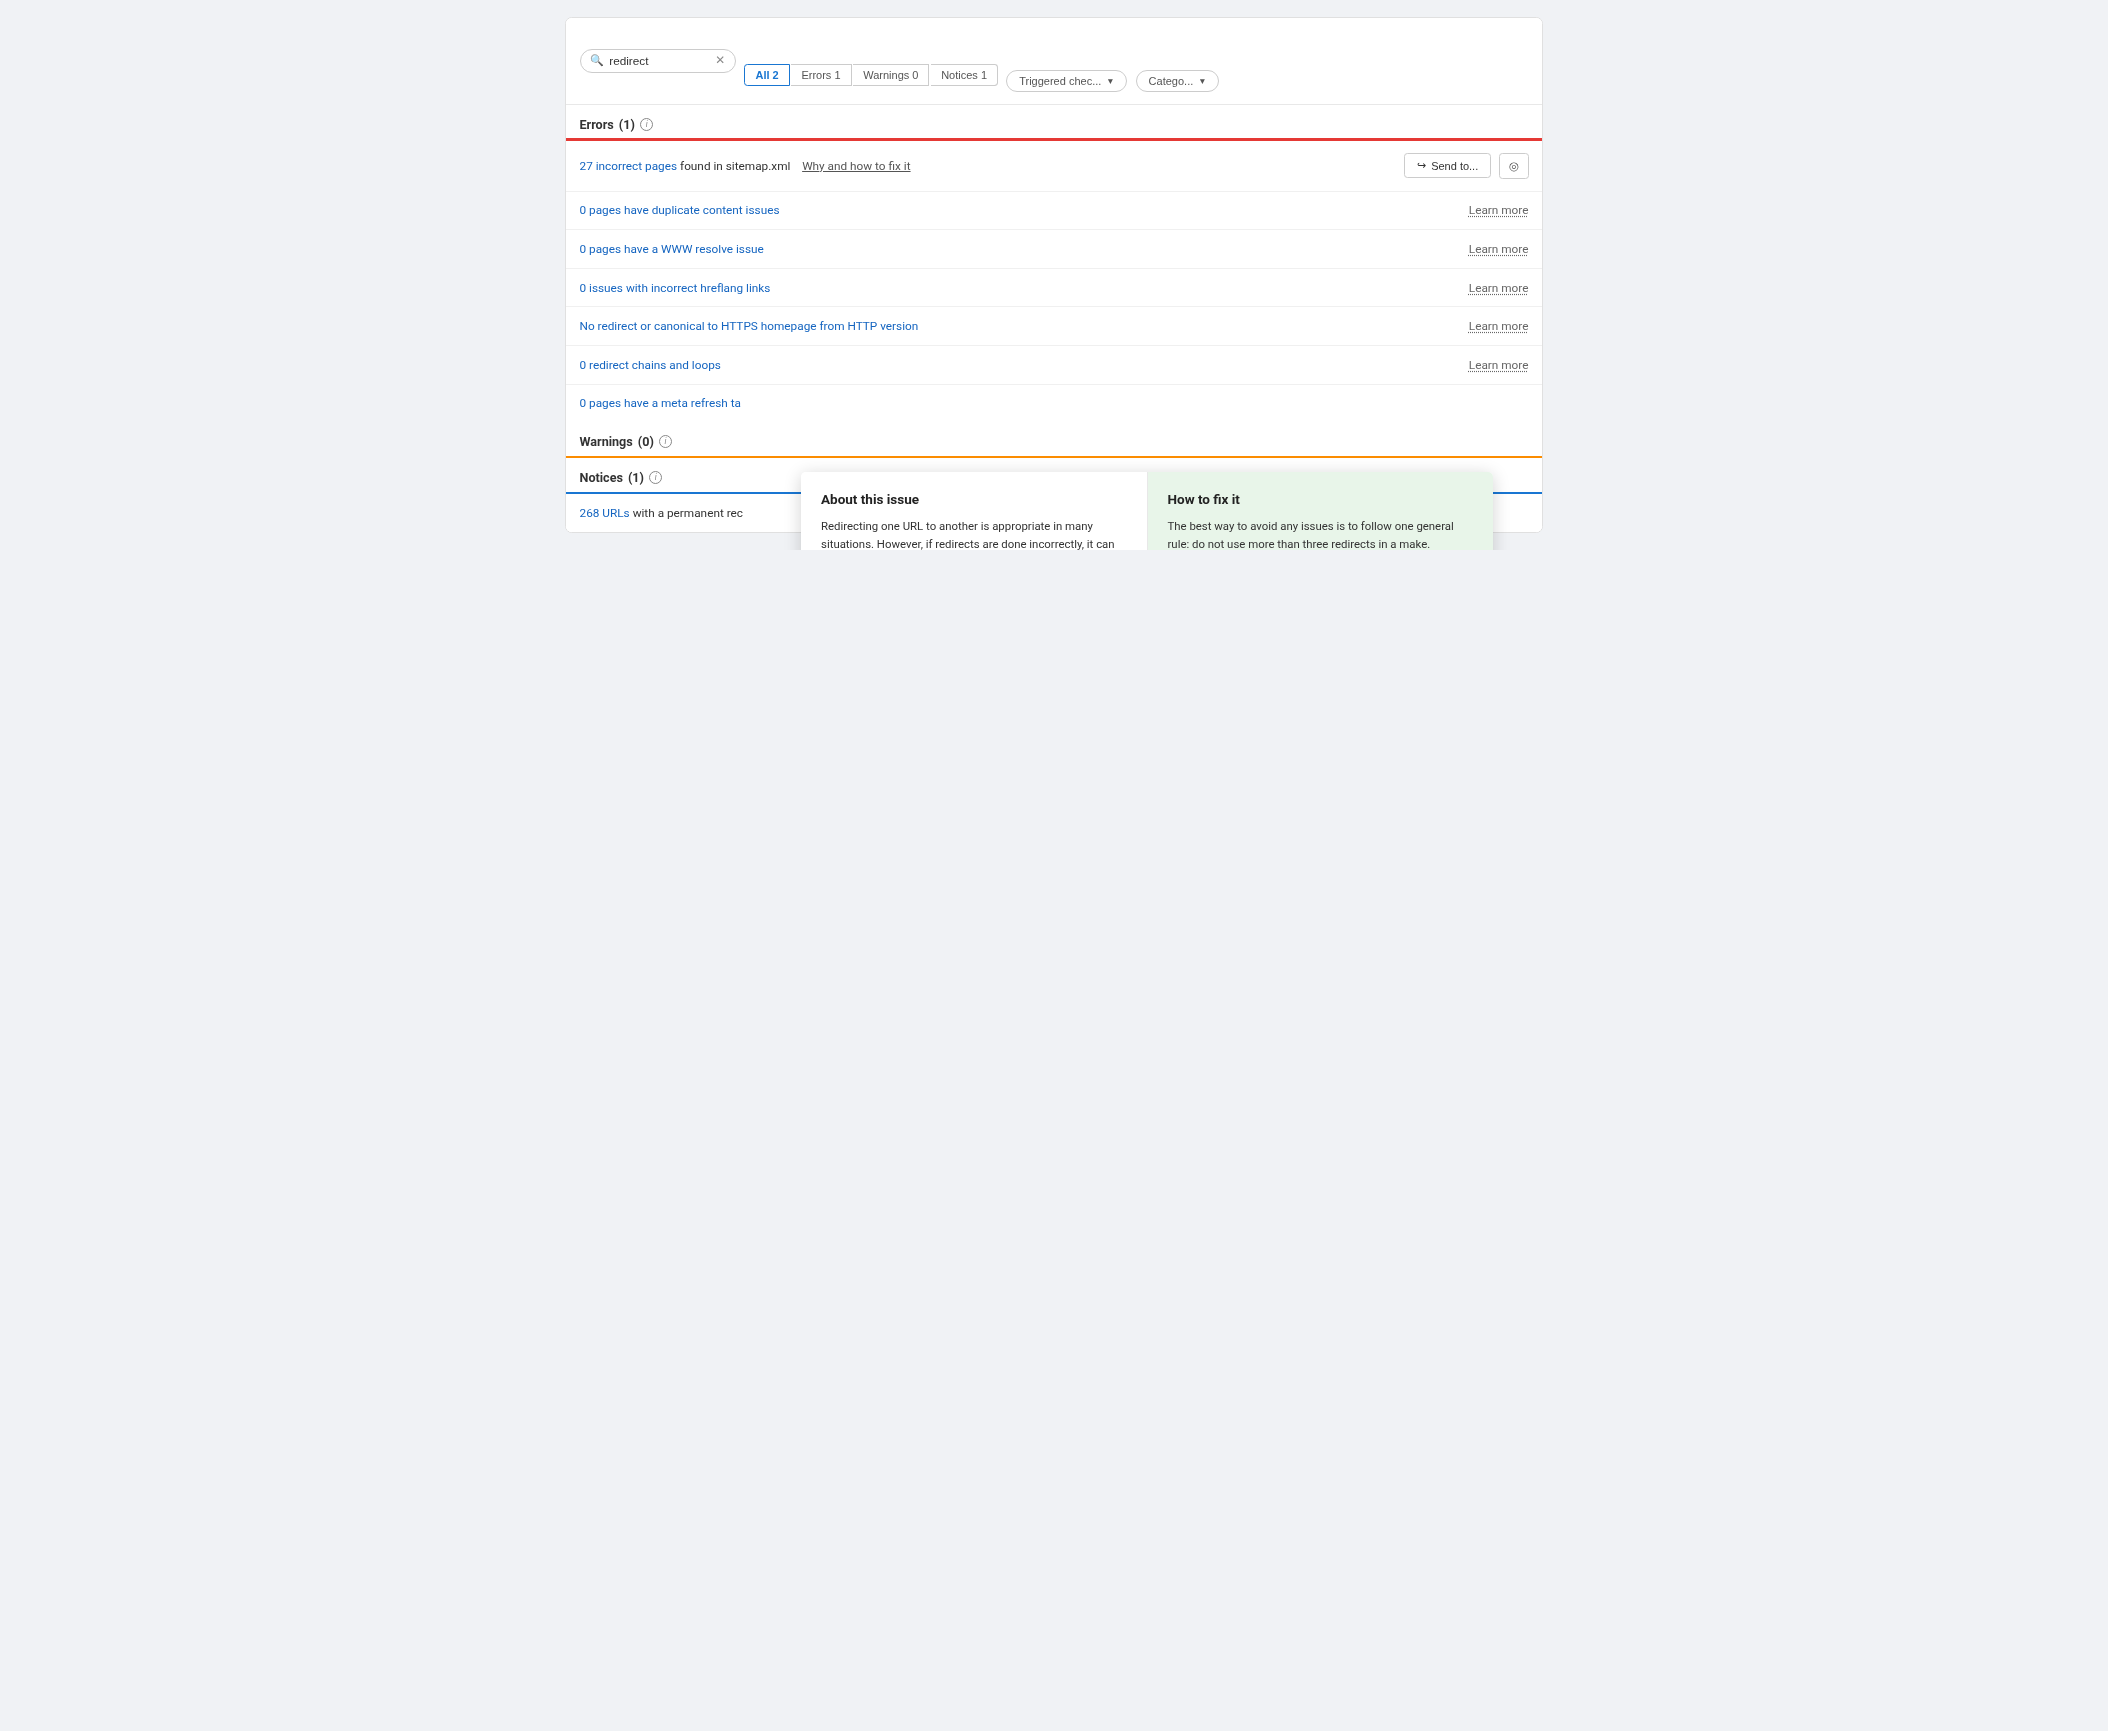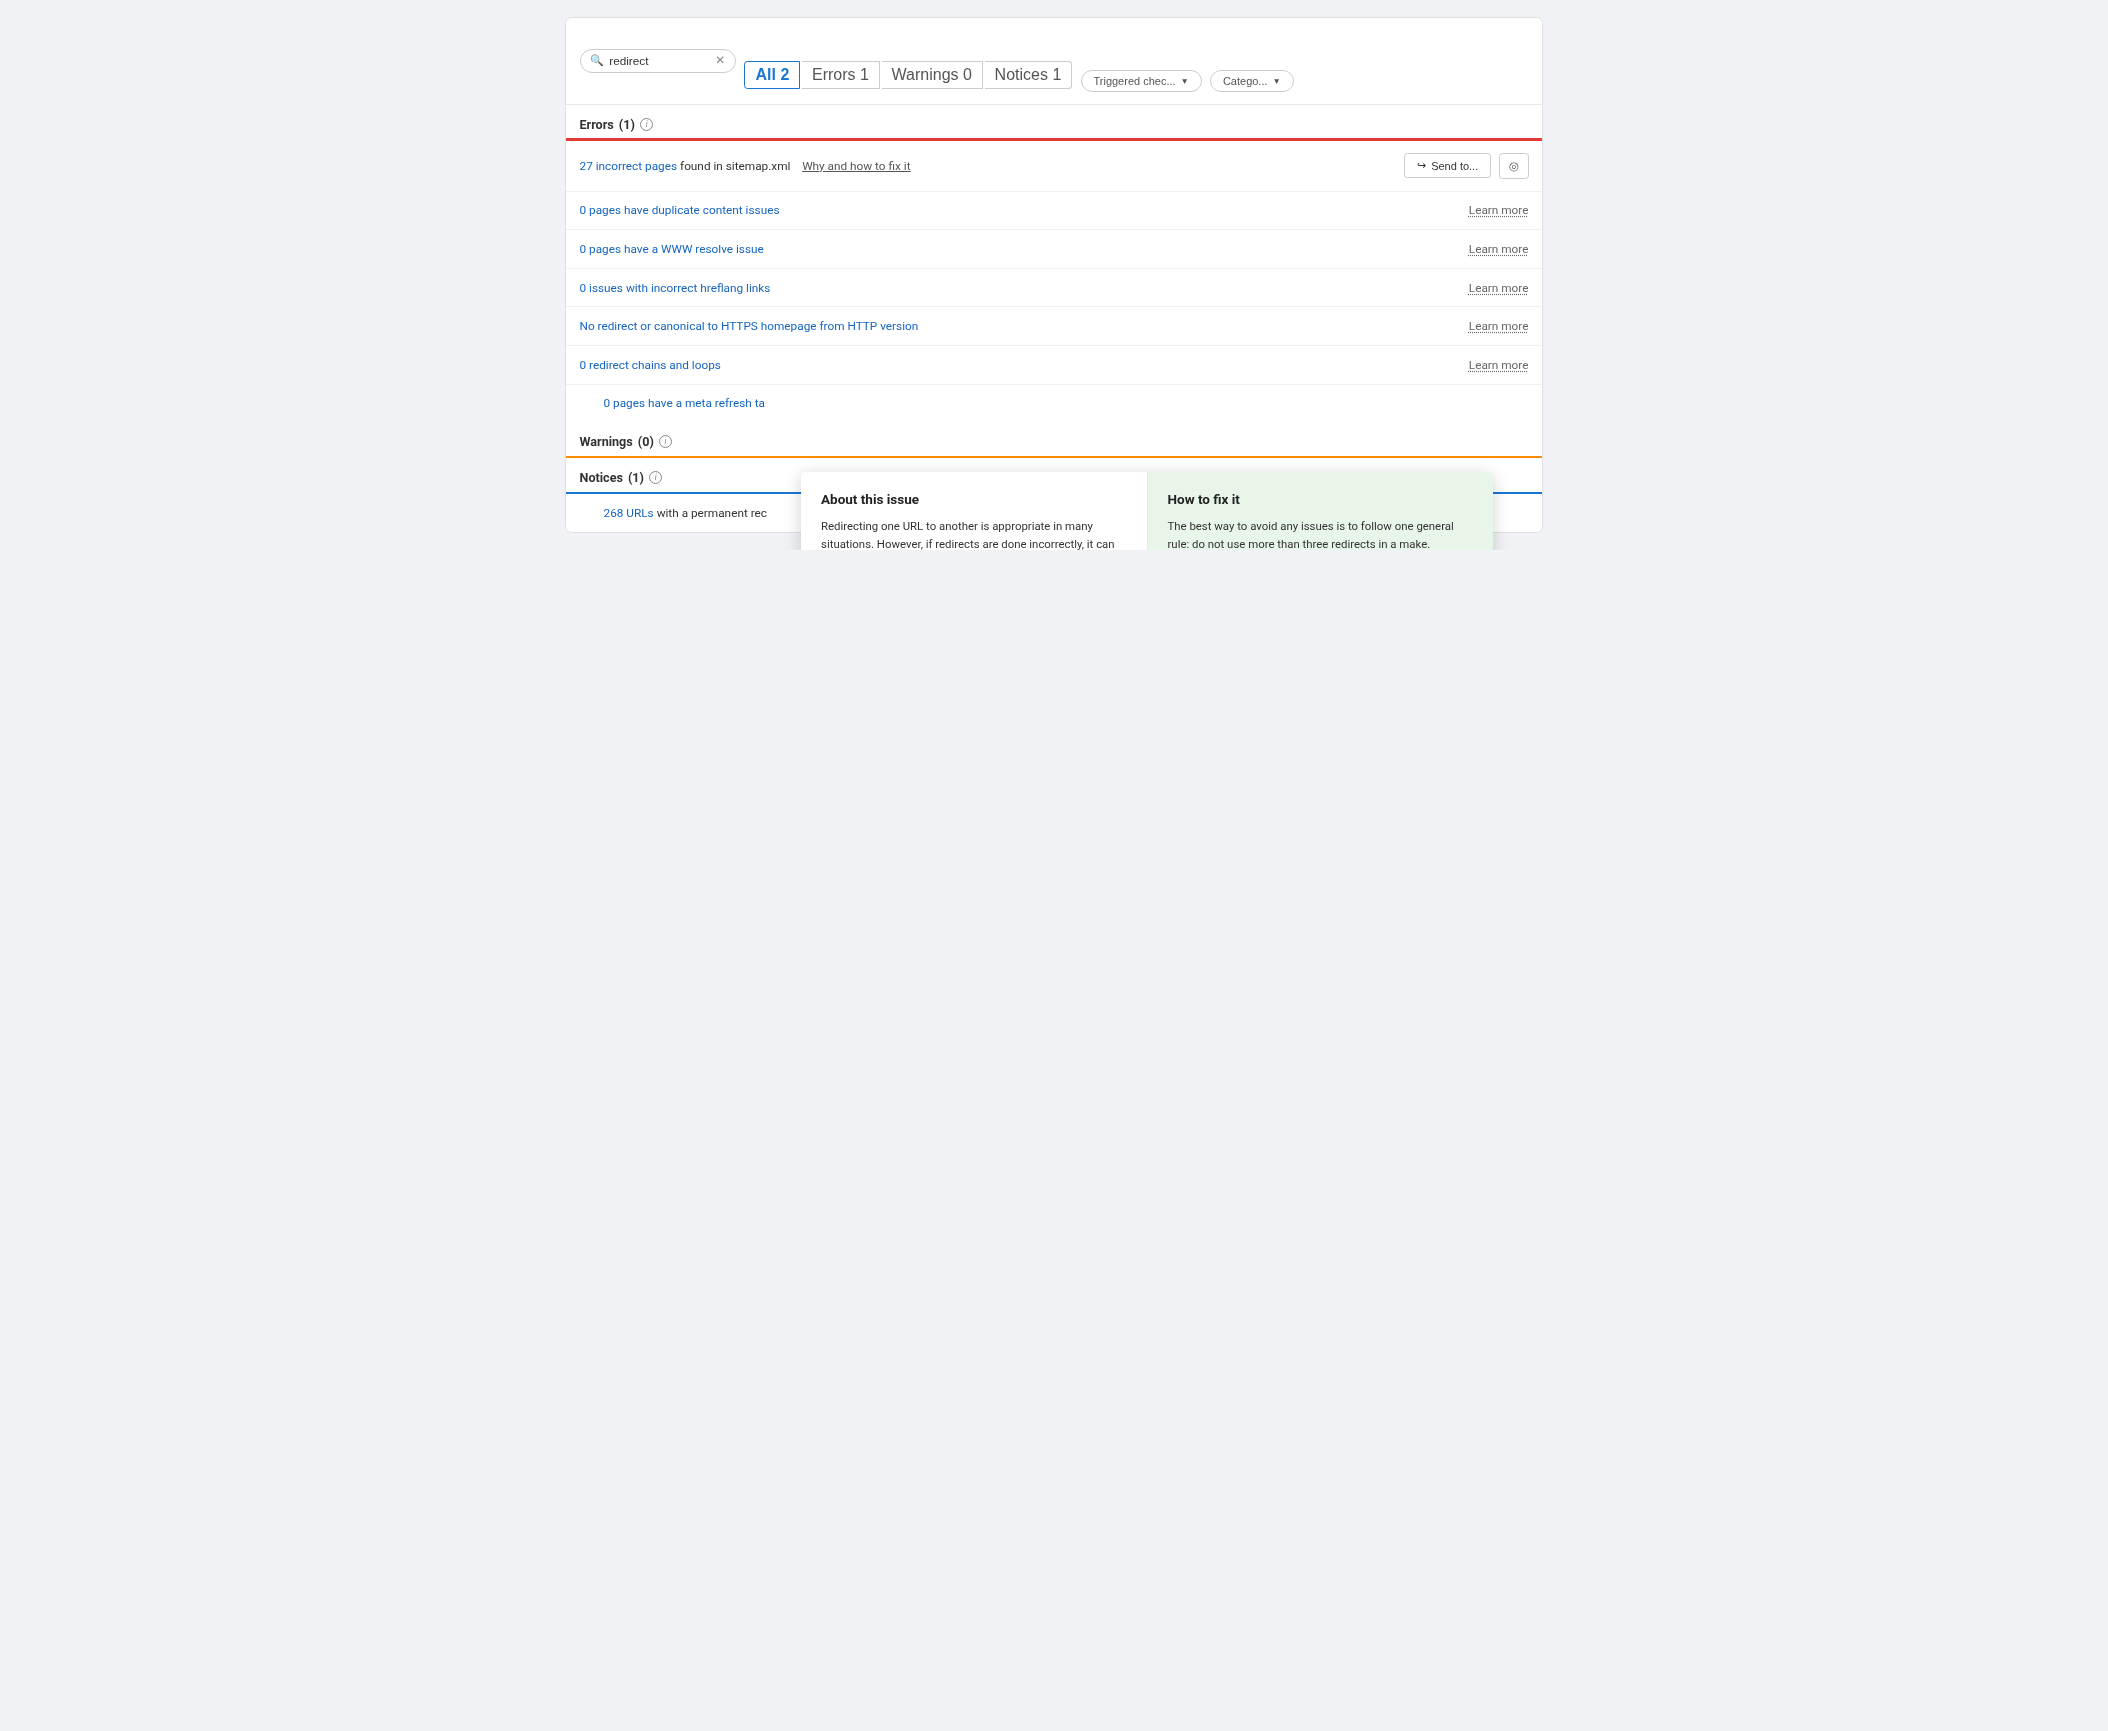--- a/index.html
+++ b/index.html
@@ -59,21 +59,21 @@
     .filter-tabs {
       display: flex;
       align-items: center;
       gap: 1.7px;
     }
     .filter-tab {
       padding: 4.2px 10px;
       border: 0.8px solid #ccc;
       background: #fff;
       cursor: pointer;
-      font-size: 16px;
+      font-size: 11px;
       color: #555;
       border-radius: 0;
       margin-top: 28px;
     }
     .filter-tab:first-child { border-radius: 3.4px 0 0 3.4px; }
     .filter-tab:last-child { border-radius: 0 3.4px 3.4px 0; }
     .filter-tab.active {
       border-color: #1976d2;
       color: #1976d2;
       background: #fff;
@@ -125,21 +125,21 @@
 
     
     .issue-row {
       display: flex;
       align-items: center;
       padding: 11.8px 13.5px;
       border-bottom: 0.8px solid #f0f0f0;
       background: #fff;
       gap: 8.4px;
     }
-    .issue-row:last-child { border-bottom: none; margin-left: 24px; }
+    .issue-row:last-child { border-bottom: none; }
     .issue-text {
       flex: 1;
       font-size: 11.8px;
       color: #333;
     }
     .issue-link {
       color: #1565c0;
       text-decoration: none;
       font-size: 11.8px;
     }

